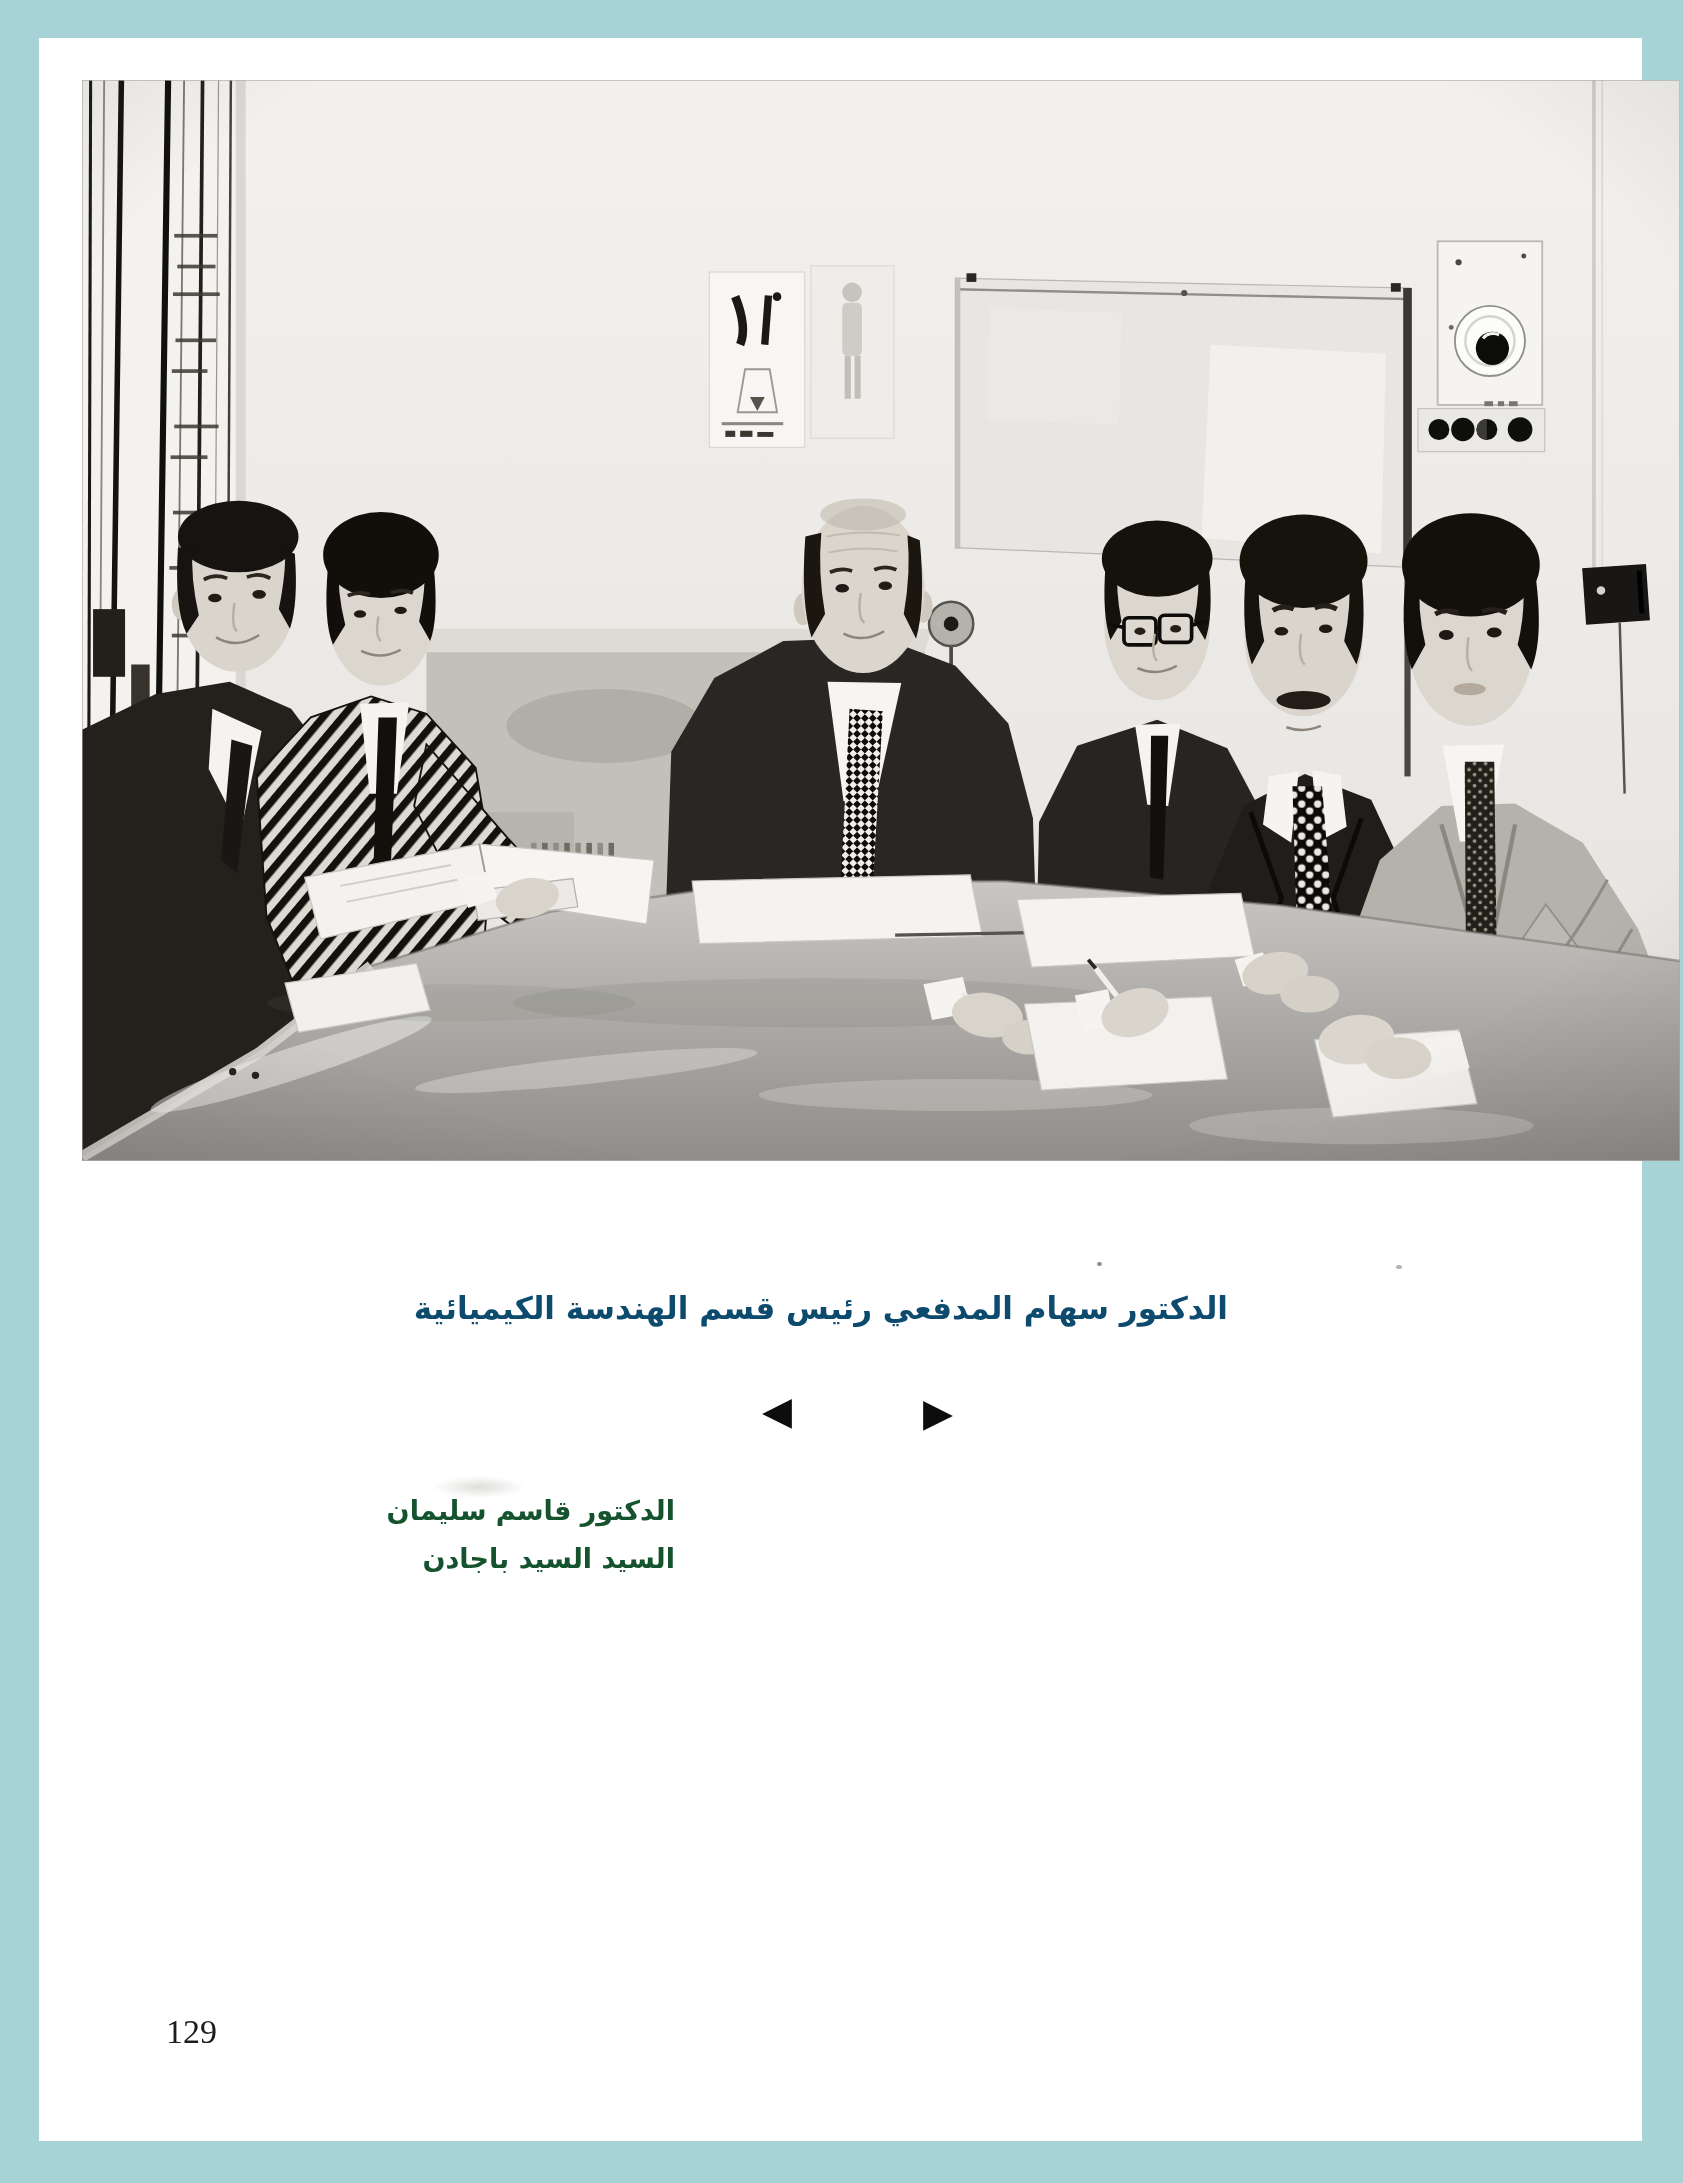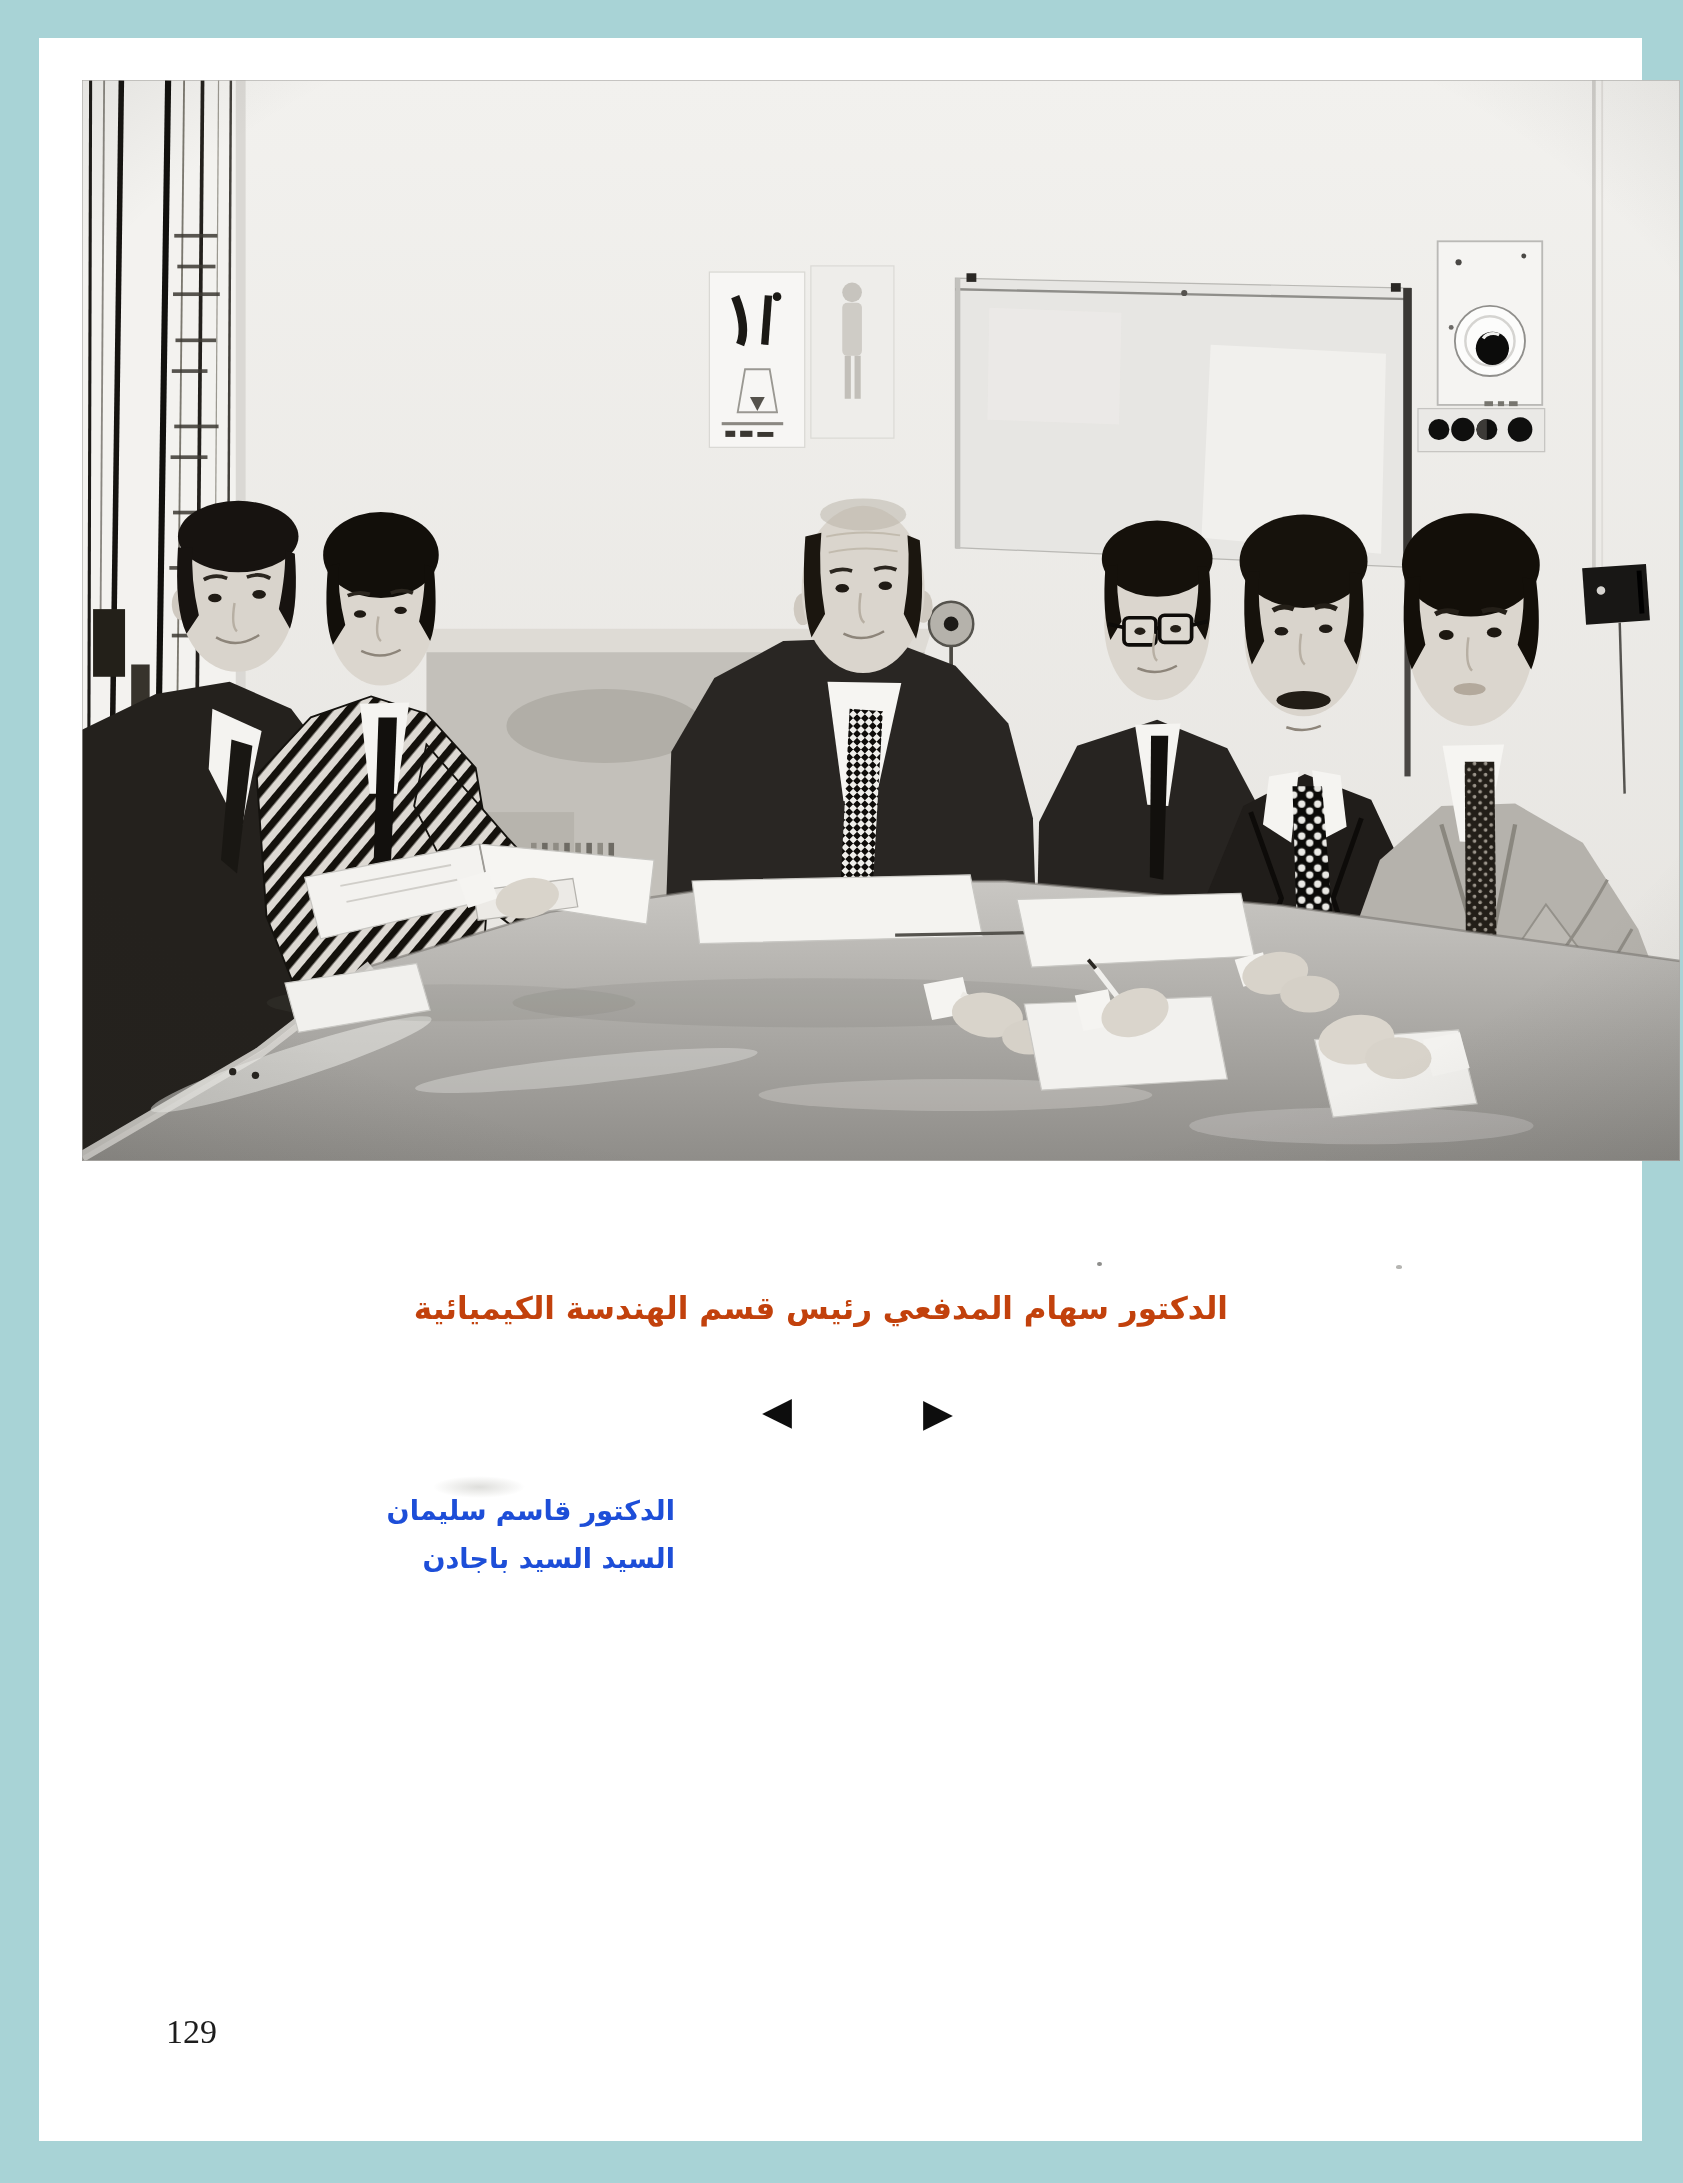--- a/index.html
+++ b/index.html
@@ -12,30 +12,30 @@
     position:absolute;left:39px;top:38px;width:1603px;height:2103px;
     background:#ffffff;
   }
   .photo-wrap{
     position:absolute;left:43px;top:42px;width:1598px;height:1081px;
   }
   .photo-wrap svg{display:block;}
   .caption-title{
     position:absolute;left:574px;top:1252px;width:615px;
     text-align:center;direction:rtl;white-space:nowrap;
-    font-size:31px;font-weight:bold;color:#c2410c;
+    font-size:31px;font-weight:bold;color:#0c4a6e;
   }
   .arrow{
     position:absolute;font-size:39px;color:#0d0d0d;line-height:1;
   }
   .arrow.left{left:723px;top:1353px;}
   .arrow.right{left:884px;top:1355px;}
   .names-col{
     position:absolute;direction:rtl;text-align:right;
-    font-weight:bold;color:#1d4ed8;font-size:27px;
+    font-weight:bold;color:#14532d;font-size:27px;
   }
   .names-col .line{line-height:48px;white-space:nowrap;}
   .names-col.left-col{left:387px;top:1449px;width:249px;}
   .names-col.right-col{left:923px;top:1453px;width:249px;}
   .page-number{
     position:absolute;left:127px;top:1975px;
     font-family:"Liberation Serif","DejaVu Serif",serif;
     font-size:34px;color:#1d1d1d;
   }
   .speck{position:absolute;border-radius:50%;}

